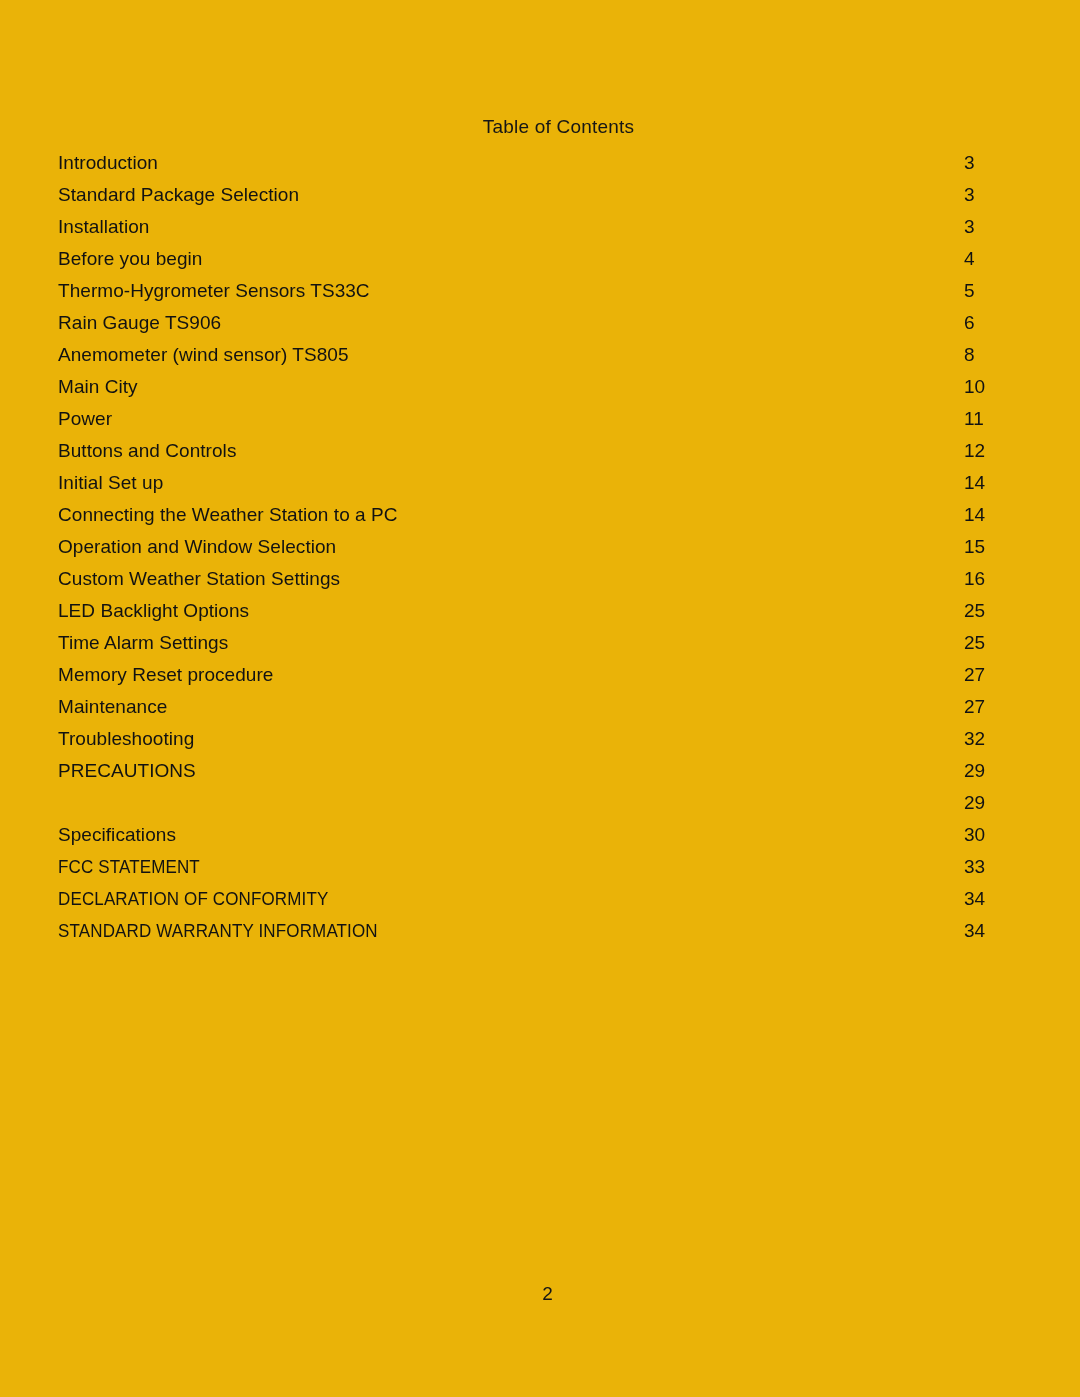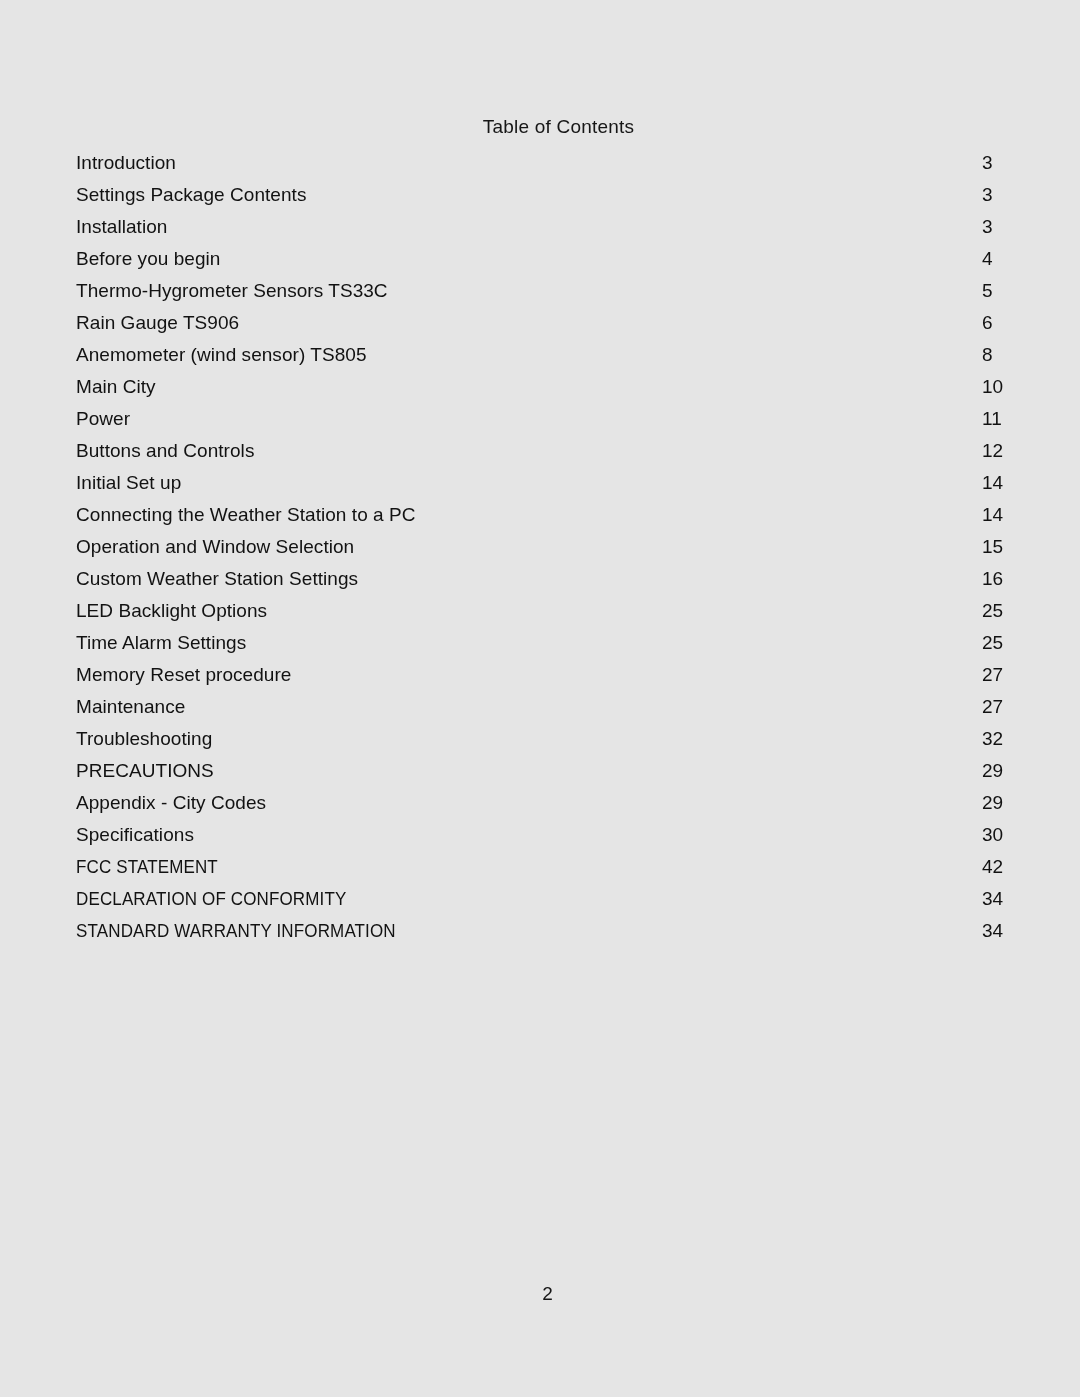--- a/index.html
+++ b/index.html
@@ -5,21 +5,21 @@
   html, body {
     margin: 0;
     padding: 0;
     background: #ffffff;
   }
 
   .page {
     position: relative;
     width: 1080px;
     height: 1397px;
-    background: #e5e5e5;
+    background: #eab308;
     margin: 0 auto;
     overflow: hidden;
     font-family: "Liberation Sans", sans-serif;
     color: #0a0a0a;
     -webkit-font-smoothing: antialiased;
   }
 
   
   .toc-heading {
     position: absolute;
@@ -30,21 +30,21 @@
     font-size: 19px;
     font-weight: 400;
     letter-spacing: 0.2px;
     line-height: 1;
     color: #161616;
   }
 
   
   .toc-list {
     position: absolute;
-    left: 76px;
+    left: 58px;
     top: 147px;
     width: 930px;
   }
 
   .toc-row {
     position: relative;
     height: 32px;
     line-height: 32px;
     white-space: nowrap;
   }
@@ -90,41 +90,41 @@
 </style>
 </head>
 <body>
 
 <div class="page">
 
   <div class="toc-heading">Table of Contents</div>
 
   <div class="toc-list" id="toc-list">
       <div class="toc-row"><span class="toc-title">Introduction</span><span class="toc-page">3</span></div>
-      <div class="toc-row"><span class="toc-title">Settings Package Contents</span><span class="toc-page">3</span></div>
+      <div class="toc-row"><span class="toc-title">Standard Package Selection</span><span class="toc-page">3</span></div>
       <div class="toc-row"><span class="toc-title">Installation</span><span class="toc-page">3</span></div>
       <div class="toc-row"><span class="toc-title">Before you begin</span><span class="toc-page">4</span></div>
       <div class="toc-row"><span class="toc-title">Thermo-Hygrometer Sensors TS33C</span><span class="toc-page">5</span></div>
       <div class="toc-row"><span class="toc-title">Rain Gauge TS906</span><span class="toc-page">6</span></div>
       <div class="toc-row"><span class="toc-title">Anemometer (wind sensor) TS805</span><span class="toc-page">8</span></div>
       <div class="toc-row"><span class="toc-title">Main City</span><span class="toc-page">10</span></div>
       <div class="toc-row"><span class="toc-title">Power</span><span class="toc-page">11</span></div>
       <div class="toc-row"><span class="toc-title">Buttons and Controls</span><span class="toc-page">12</span></div>
       <div class="toc-row"><span class="toc-title">Initial Set up</span><span class="toc-page">14</span></div>
       <div class="toc-row"><span class="toc-title">Connecting the Weather Station to a PC</span><span class="toc-page">14</span></div>
       <div class="toc-row"><span class="toc-title">Operation and Window Selection</span><span class="toc-page">15</span></div>
       <div class="toc-row"><span class="toc-title">Custom Weather Station Settings</span><span class="toc-page">16</span></div>
       <div class="toc-row"><span class="toc-title">LED Backlight Options</span><span class="toc-page">25</span></div>
       <div class="toc-row"><span class="toc-title">Time Alarm Settings</span><span class="toc-page">25</span></div>
       <div class="toc-row"><span class="toc-title">Memory Reset procedure</span><span class="toc-page">27</span></div>
       <div class="toc-row"><span class="toc-title">Maintenance</span><span class="toc-page">27</span></div>
       <div class="toc-row"><span class="toc-title">Troubleshooting</span><span class="toc-page">32</span></div>
       <div class="toc-row"><span class="toc-title">PRECAUTIONS</span><span class="toc-page">29</span></div>
-      <div class="toc-row"><span class="toc-title">Appendix - City Codes</span><span class="toc-page">29</span></div>
+      <div class="toc-row"><span class="toc-page">29</span></div>
       <div class="toc-row"><span class="toc-title">Specifications</span><span class="toc-page">30</span></div>
-      <div class="toc-row condensed"><span class="toc-title">FCC STATEMENT</span><span class="toc-page">42</span></div>
+      <div class="toc-row condensed"><span class="toc-title">FCC STATEMENT</span><span class="toc-page">33</span></div>
       <div class="toc-row condensed"><span class="toc-title">DECLARATION OF CONFORMITY</span><span class="toc-page">34</span></div>
       <div class="toc-row condensed"><span class="toc-title">STANDARD WARRANTY INFORMATION</span><span class="toc-page">34</span></div>
     </div>
 
   <div class="folio">2</div>
 
 </div>
 
 </body></html>

